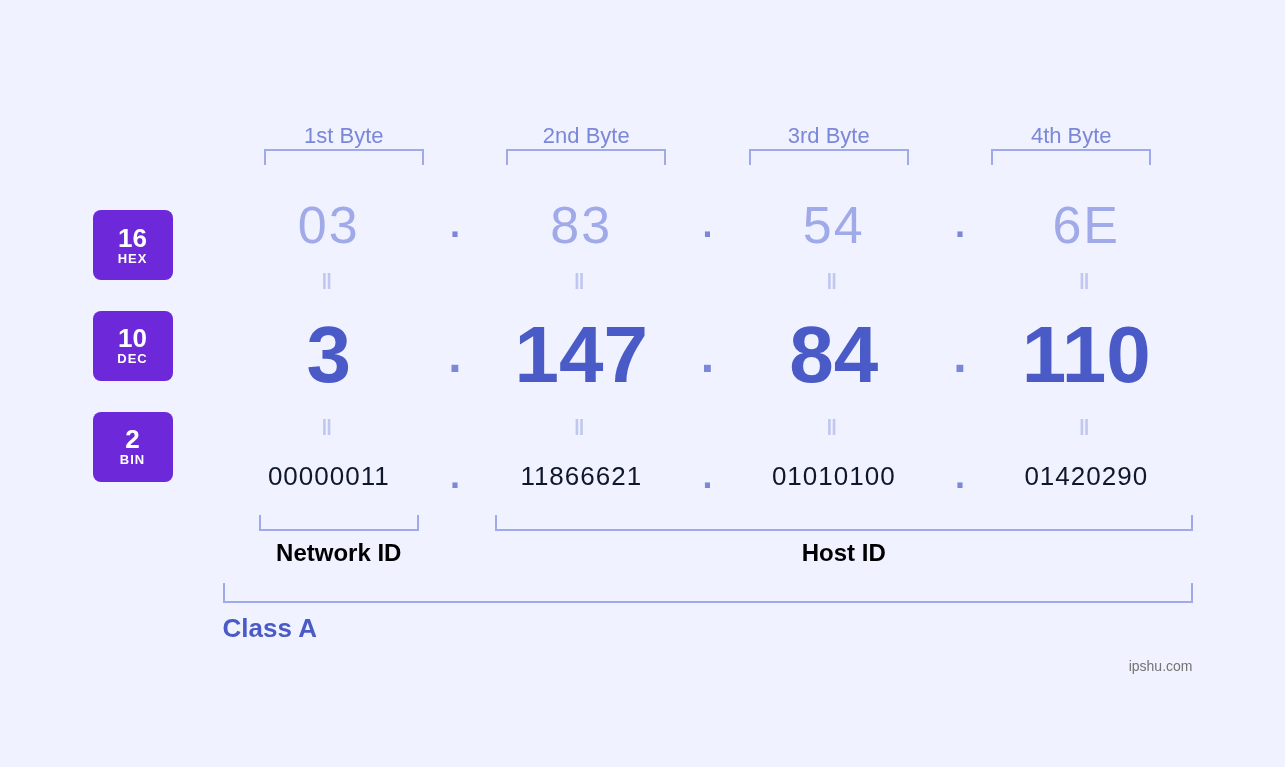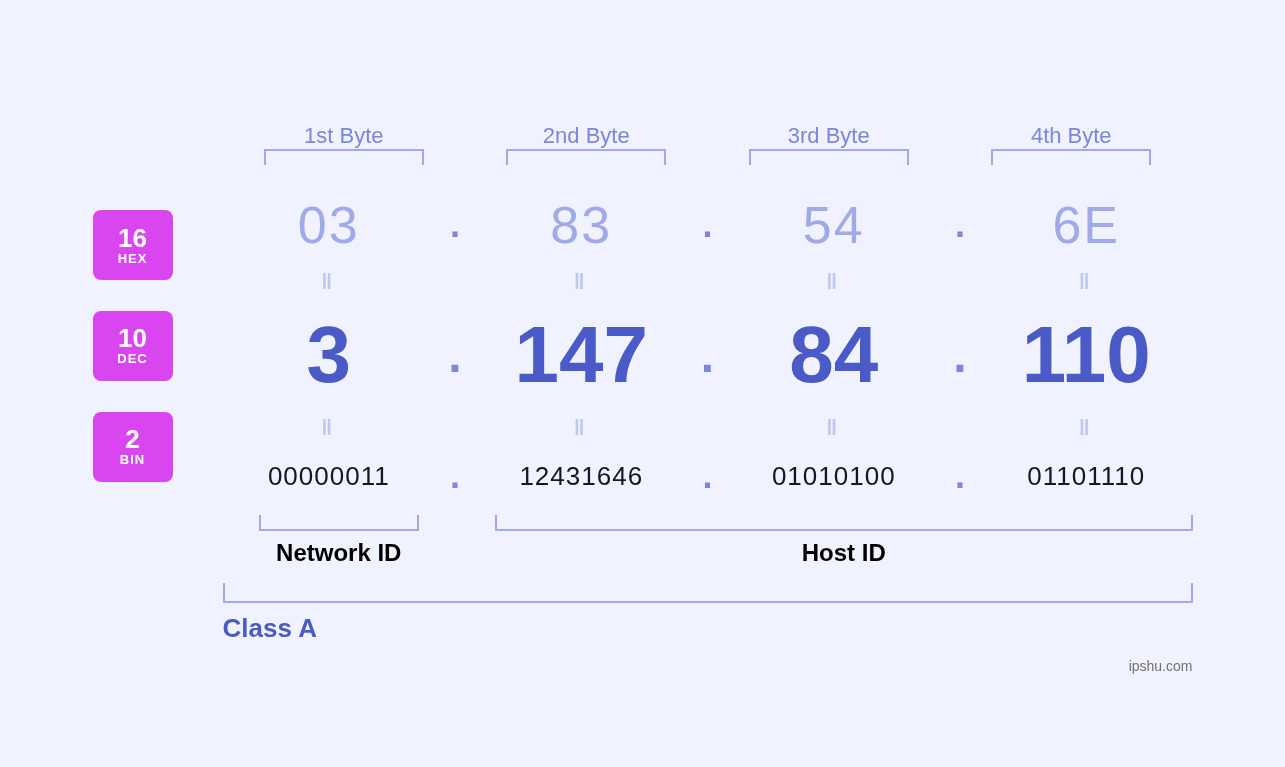--- a/index.html
+++ b/index.html
@@ -68,21 +68,21 @@
     .base-labels {
       width: 130px;
       display: flex;
       flex-direction: column;
       justify-content: space-around;
       padding: 10px 0;
       gap: 0;
     }
 
     .base-badge {
-      background: #d946ef;
+      background: #6d28d9;
       color: white;
       border-radius: 8px;
       width: 80px;
       height: 70px;
       display: flex;
       flex-direction: column;
       align-items: center;
       justify-content: center;
       margin: 8px 0;
     }
@@ -334,29 +334,29 @@
         <div style="width:40px"></div>
         <div class="equals-cell">‖</div>
       </div>
 
       <div class="value-row">
         <div class="value-cell">
           <span class="bin-value">00000011</span>
         </div>
         <div class="dot-cell">.</div>
         <div class="value-cell">
-          <span class="bin-value">12431646</span>
+          <span class="bin-value">11866621</span>
         </div>
         <div class="dot-cell">.</div>
         <div class="value-cell">
           <span class="bin-value">01010100</span>
         </div>
         <div class="dot-cell">.</div>
         <div class="value-cell">
-          <span class="bin-value">01101110</span>
+          <span class="bin-value">01420290</span>
         </div>
       </div>
 
     </div>
   </div>
 
   <div class="bottom-section">
     <div class="bottom-brackets">
 
       <div style="flex:1; display:flex; align-items:flex-start; justify-content:center;">

